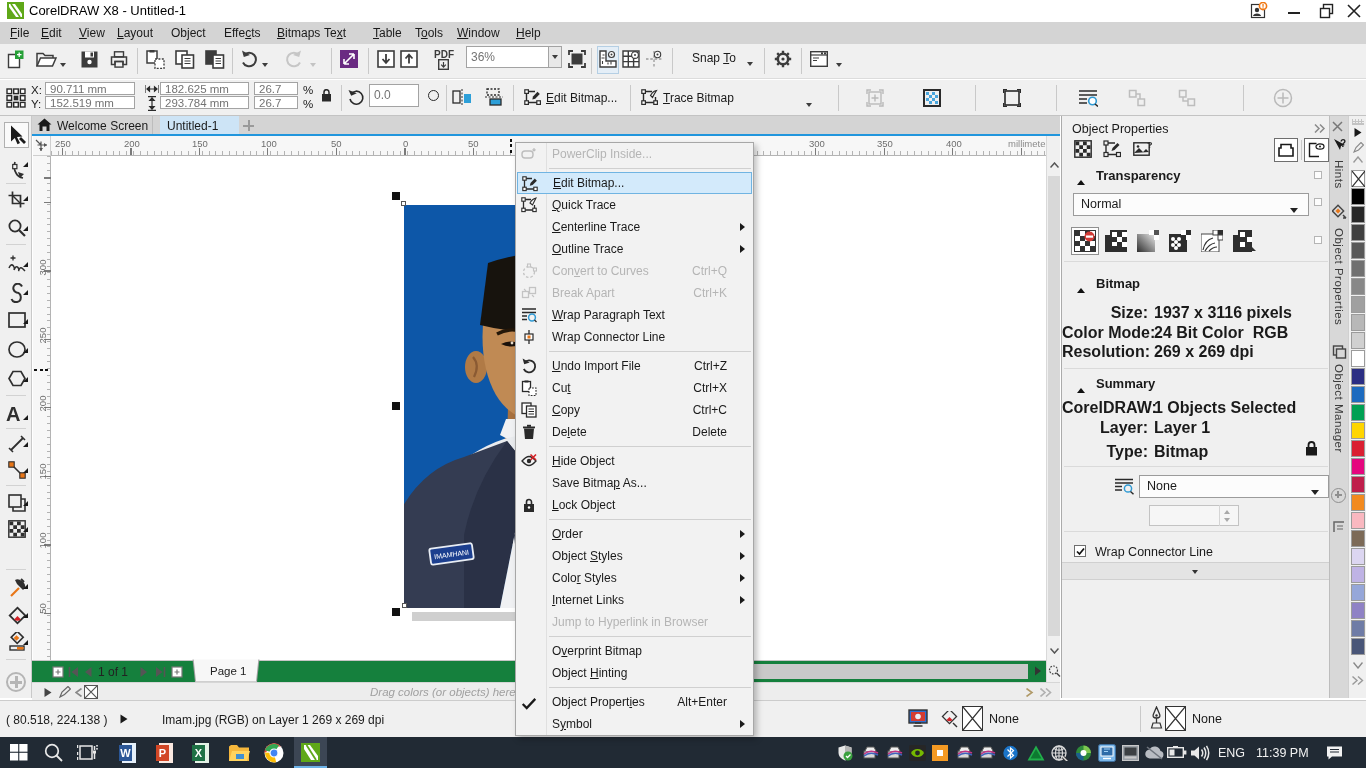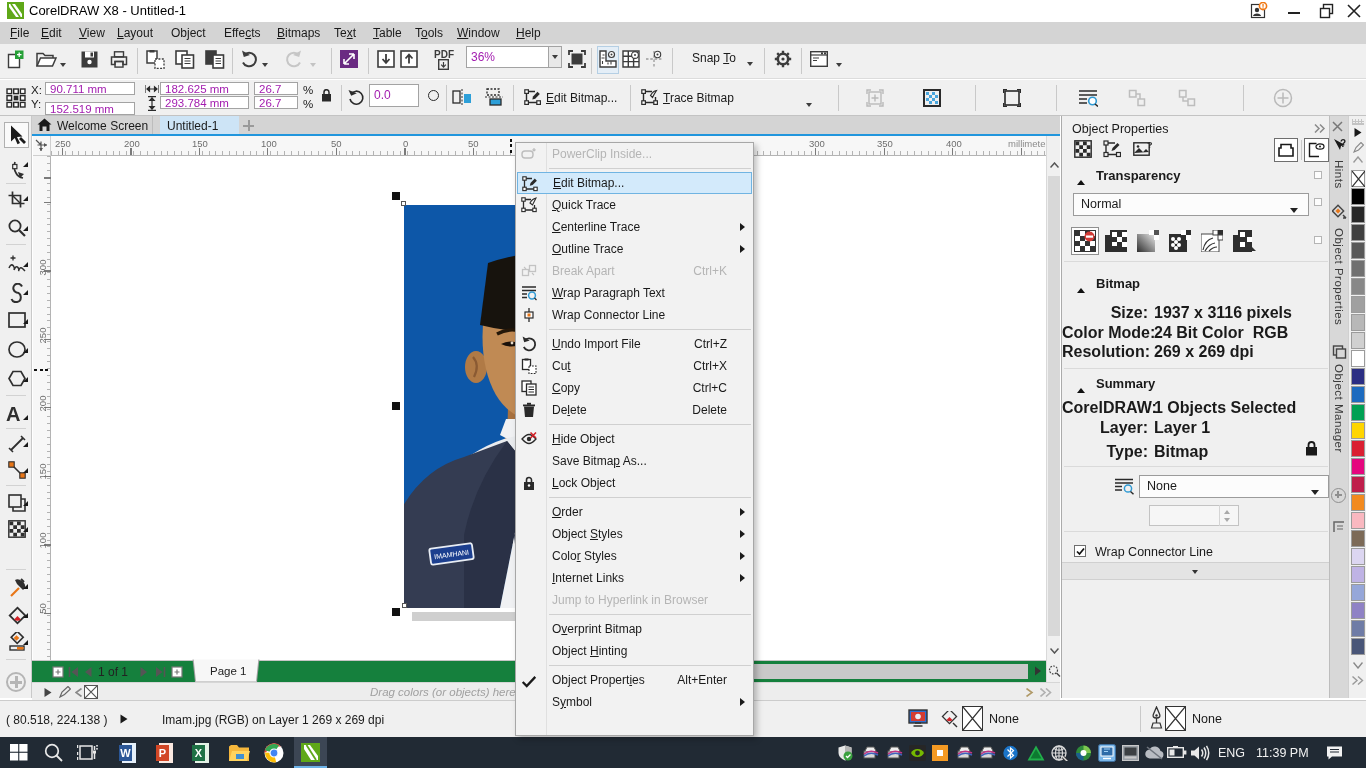--- a/index.html
+++ b/index.html
@@ -10,21 +10,21 @@
 .ic{position:absolute;}
 svg{display:block;}
 
 #titlebar{position:absolute;left:0;top:0;width:1366px;height:22px;background:#fff;}
 
 #menubar{position:absolute;left:0;top:22px;width:1366px;height:22px;background:#d4d4d4;}
 #menubar span{position:absolute;top:4px;font-size:12px;color:#1a1a1a;}
 
 #toolbar{position:absolute;left:0;top:44px;width:1366px;height:35px;background:#f0f0f0;border-bottom:1px solid #dcdcdc;}
 #propbar{position:absolute;left:0;top:80px;width:1366px;height:36px;background:#f0f0f0;border-bottom:1px solid #c3c3c3;}
-.fld{position:absolute;background:#fff;border:1px solid #a3a3a3;font-size:11.5px;color:#a21caf;padding:0 0 0 4px;line-height:11px;}
+.fld{position:absolute;background:#fff;border:1px solid #a3a3a3;font-size:11.5px;color:#737373;padding:0 0 0 4px;line-height:11px;}
 
 #toolbox{position:absolute;left:0;top:116px;width:32px;height:582px;background:#f0f0f0;border-right:1px solid #c9c9c9;}
 
 #tabstrip{position:absolute;left:32px;top:116px;width:1028px;height:18px;background:#d4d4d4;}
 #blueline{position:absolute;left:32px;top:134px;width:1028px;height:2px;background:#2196dd;}
 
 #hruler{position:absolute;left:51px;top:136px;width:995px;height:20px;background:#f7f7f7;border-bottom:1px solid #b4b4b4;}
 #vruler{position:absolute;left:33px;top:156px;width:18px;height:504px;background:#f7f7f7;border-right:1px solid #b4b4b4;}
 #rulcorner{position:absolute;left:33px;top:136px;width:18px;height:20px;background:#f7f7f7;border-right:1px solid #cfcfcf;border-bottom:1px solid #cfcfcf;}
 .rlab{position:absolute;font-size:9.5px;color:#6e6e6e;}
@@ -95,21 +95,21 @@
       </svg>
 </div>
 <div id="menubar">
  <span style="left:10px"><u>F</u>ile</span>
  <span style="left:41px"><u>E</u>dit</span>
  <span style="left:79px"><u>V</u>iew</span>
  <span style="left:117px"><u>L</u>ayout</span>
  <span style="left:171px">Object</span>
  <span style="left:224px">Effe<u>c</u>ts</span>
  <span style="left:277px"><u>B</u>itmaps</span>
- <span style="left:334px">Te<u>x</u>t</span>
+ <span style="left:324px">Te<u>x</u>t</span>
  <span style="left:373px"><u>T</u>able</span>
  <span style="left:415px">T<u>o</u>ols</span>
  <span style="left:457px"><u>W</u>indow</span>
  <span style="left:516px"><u>H</u>elp</span>
 </div>
 <div id="toolbar">
  <svg class="ic" style="left:7px;top:6px" width="17" height="19" viewBox="0 0 17 19">
         <path d="M1.5 4.5 L8.5 4.5 L12.5 8.5 L12.5 17.5 L1.5 17.5 Z" fill="#fff" stroke="#3c3c3c" stroke-width="1.4"></path>
         <rect x="8" y="0.5" width="8.5" height="8.5" fill="#26a037"></rect>
         <path d="M12.2 2.5 v4.5 M10 4.7 h4.5" stroke="#fff" stroke-width="1.3"></path>
@@ -231,21 +231,21 @@
           <rect x="14.4" y="7.7" width="4.6" height="4.6"></rect>
           <rect x="1" y="14.4" width="4.6" height="4.6"></rect>
           <rect x="7.7" y="14.4" width="4.6" height="4.6"></rect>
           <rect x="14.4" y="14.4" width="4.6" height="4.6"></rect>
         </g>
         <rect x="7.7" y="7.7" width="4.6" height="4.6" fill="#2a2a2a"></rect>
       </svg>
  <div class="abs" style="left:31px;top:4px;font-size:11.5px;">X:</div>
  <div class="fld" style="left:45px;top:2px;width:90px;height:13px;line-height:12px;">90.711 mm</div>
  <div class="abs" style="left:31px;top:18px;font-size:11.5px;">Y:</div>
- <div class="fld" style="left:45px;top:16px;width:90px;height:13px;line-height:12px;margin-top:6px;">152.519 mm</div>
+ <div class="fld" style="left:45px;top:16px;width:90px;height:13px;line-height:12px;">152.519 mm</div>
  <svg class="ic" style="left:145px;top:5px" width="14" height="8" viewBox="0 0 14 8">
         <path d="M0 0 V8 M14 0 V8 M2 4 H12 M2 4 l2.5 -2.2 v4.4 Z M12 4 l-2.5 -2.2 v4.4 Z" stroke="#2a2a2a" stroke-width="1.2" fill="#2a2a2a"></path>
       </svg>
  <div class="fld" style="left:160px;top:2px;width:89px;height:13px;line-height:12px;">182.625 mm</div>
  <svg class="ic" style="left:148px;top:16px" width="8" height="15" viewBox="0 0 8 15">
         <path d="M0 0.7 H8 M0 14.3 H8 M4 2 V13 M4 2 l-2.2 2.5 h4.4 Z M4 13 l-2.2 -2.5 h4.4 Z" stroke="#2a2a2a" stroke-width="1.2" fill="#2a2a2a"></path>
       </svg>
  <div class="fld" style="left:160px;top:16px;width:89px;height:13px;line-height:12px;">293.784 mm</div>
  <div class="fld" style="left:254px;top:2px;width:44px;height:13px;line-height:12px;">26.7</div>
  <div class="abs" style="left:303px;top:4px;font-size:11.5px;">%</div>
@@ -1045,20 +1045,25 @@
 <div class="mi"><svg class="mico" width="16" height="16" viewBox="0 0 16 16">
           <path d="M2.5 5 V13 H13.5 M2.5 10.5 V2.5 H10 M13.5 13 V8" fill="none" stroke="#2a2a2a" stroke-width="1.3"></path>
           <rect x="0.8" y="0.8" width="3.4" height="3.4" fill="#fff" stroke="#2a2a2a" stroke-width="1.1"></rect>
           <rect x="0.8" y="11.2" width="3.4" height="3.4" fill="#fff" stroke="#2a2a2a" stroke-width="1.1"></rect>
           <rect x="11.8" y="11.2" width="3.4" height="3.4" fill="#fff" stroke="#2a2a2a" stroke-width="1.1"></rect>
           <path d="M9 6 Q11 2 15 1 Q13.5 4 11.5 8 Z" fill="none" stroke="#2a2a2a" stroke-width="1.1"></path>
         </svg><u>Q</u>uick Trace</div>
 <div class="mi"><u>C</u>enterline Trace<span class="sub"></span></div>
 <div class="mi"><u>O</u>utline Trace<span class="sub"></span></div>
 <div class="mi gray"><svg class="mico" width="16" height="16" viewBox="0 0 16 16">
+          <circle cx="8" cy="9" r="5.5" fill="none" stroke="#c3c3c3" stroke-width="1.3" stroke-dasharray="2.5 2"></circle>
+          <rect x="6.5" y="1" width="3" height="3" fill="#f2f2f2" stroke="#c3c3c3" stroke-width="1.1"></rect>
+          <rect x="12.5" y="5" width="3" height="3" fill="#f2f2f2" stroke="#c3c3c3" stroke-width="1.1"></rect>
+        </svg>Con<u>v</u>ert to Curves<span class="sc">Ctrl+Q</span></div>
+<div class="mi gray"><svg class="mico" width="16" height="16" viewBox="0 0 16 16">
           <g fill="none" stroke="#c3c3c3" stroke-width="1.3">
             <rect x="1.5" y="6.5" width="6" height="6"></rect>
             <rect x="8.5" y="2.5" width="6" height="6"></rect>
           </g>
           <path d="M3 4 l2 2 M13 12 l-2 -2" stroke="#c3c3c3" stroke-width="1.1"></path>
         </svg>Break Apart<span class="sc">Ctrl+K</span></div>
 <div class="mi"><svg class="mico" width="16" height="16" viewBox="0 0 16 16">
           <path d="M1 2 h14 M1 5.5 h14 M1 9 h5 M1 12.5 h5" stroke="#2a2a2a" stroke-width="1.4"></path>
           <circle cx="11" cy="10.5" r="3.4" fill="none" stroke="#2f9ad4" stroke-width="1.5"></circle>
           <path d="M13.5 13 l2 2" stroke="#2a2a2a" stroke-width="1.3"></path>

